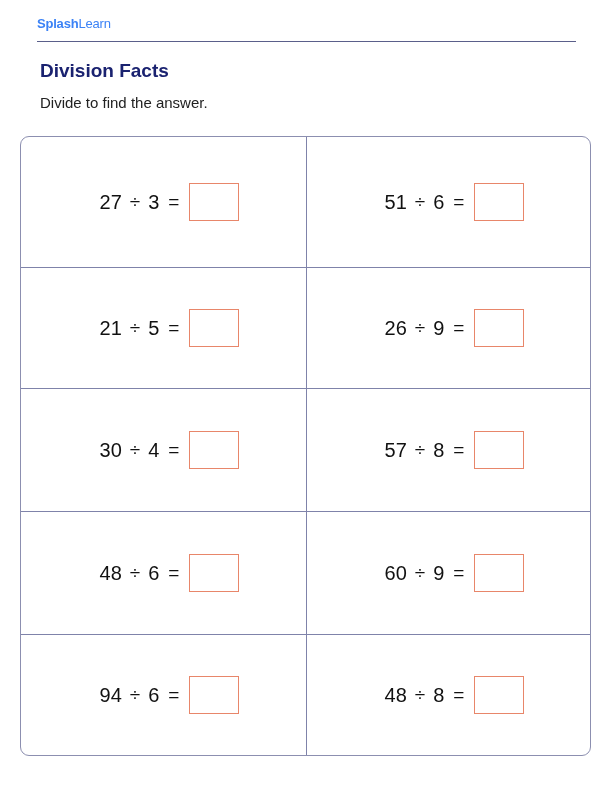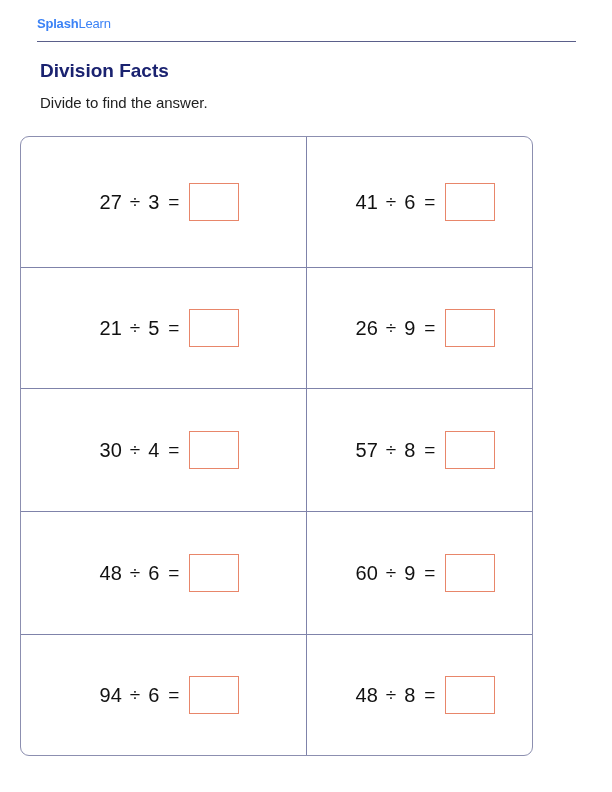--- a/index.html
+++ b/index.html
@@ -4,21 +4,21 @@
   <style>
     html, body { margin: 0; padding: 0; background: #ffffff; }
     body { width: 612px; height: 792px; position: relative; overflow: hidden; font-family: "Liberation Sans", "DejaVu Sans", sans-serif; }
     .logo { position: absolute; left: 37px; top: 16px; font-size: 13px; color: #3b82f6; letter-spacing: -0.2px; }
     .logo .bold { font-weight: 700; }
     .logo .light { font-weight: 400; }
     .rule { position: absolute; left: 37px; top: 41px; width: 539px; height: 1px; background: #5a5f8a; }
     .title { position: absolute; left: 40px; top: 60px; font-size: 19px; font-weight: 700; color: #1a2270; }
     .instructions { position: absolute; left: 40px; top: 94px; font-size: 15px; color: #222; }
     .grid {
-      position: absolute; left: 20px; top: 136px; width: 513px; height: 620px;
+      position: absolute; left: 20px; top: 136px; width: 571px; height: 620px;
       border: 1.5px solid #8c8fb0; border-radius: 9px; box-sizing: border-box;
       display: grid; grid-template-columns: 286px 1fr; grid-template-rows: 131px 121px 123px 123px 1fr;
       overflow: hidden;
     }
     .grid::before { content: ""; position: absolute; left: -2px; right: -2px; top: -1.5px; height: 1.5px; background: #3d4380; }
     .cell { display: flex; align-items: center; justify-content: center; border-bottom: 1.5px solid #7f83aa; box-sizing: border-box; }
     .cell.left { border-right: 1.5px solid #7f83aa; }
     .cell.last { border-bottom: none; }
     .problem { display: flex; align-items: center; font-size: 20px; color: #111; margin-left: 12px; }
     .problem .num { }
@@ -43,21 +43,21 @@
     <div class="problem">
       <span class="num">27</span>
       <span class="op">÷</span>
       <span class="num">3</span>
       <span class="eq">=</span>
       <div class="answer-box"></div>
     </div>
   </div>
   <div class="cell">
     <div class="problem">
-      <span class="num">41</span>
+      <span class="num">51</span>
       <span class="op">÷</span>
       <span class="num">6</span>
       <span class="eq">=</span>
       <div class="answer-box"></div>
     </div>
   </div>
 
   <div class="cell left">
     <div class="problem">
       <span class="num">21</span>

